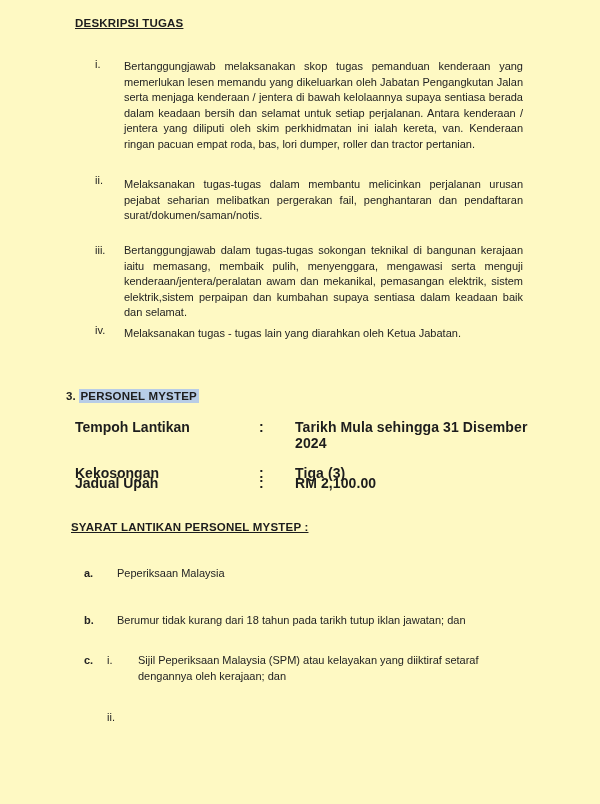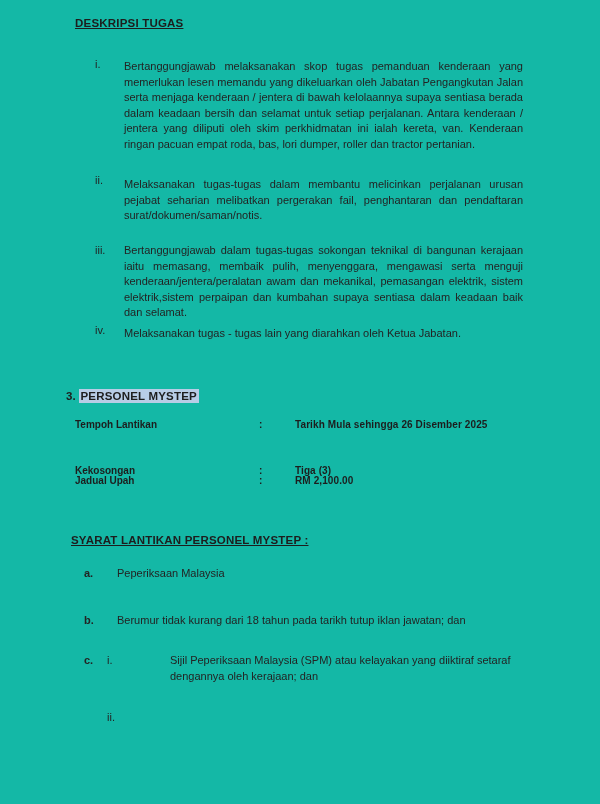--- a/index.html
+++ b/index.html
@@ -4,21 +4,21 @@
 <style>
   html, body {
     margin: 0;
     padding: 0;
     background: #ffffff;
   }
   .page {
     position: relative;
     width: 600px;
     height: 804px;
-    background: #14b8a6;
+    background: #fef9c3;
     font-family: "Liberation Sans", "DejaVu Sans", sans-serif;
     color: #232323;
     overflow: hidden;
   }
   .abs { position: absolute; }
 
   .doc-heading {
     font-size: 11.5px;
     font-weight: bold;
     text-decoration: underline;
@@ -54,21 +54,21 @@
     color: #1d1d1d;
     letter-spacing: 0.2px;
   }
   .hl {
     padding: 1px 2px 1px 1px;
   }
   .info-row {
     display: flex;
     left: 75px;
     width: 470px;
-    font-size: 10px;
+    font-size: 14px;
     font-weight: bold;
     color: #1d1d1d;
   }
   .info-label { flex: 0 0 184px; }
   .info-colon { flex: 0 0 36px; }
   .info-value { flex: 1 1 auto; letter-spacing: 0.1px; }
 
   
   .req-item {
     display: flex;
@@ -94,21 +94,20 @@
     flex: 0 0 23px;
     font-weight: bold;
   }
   .sub-list { flex: 1 1 auto; }
   .sub-item { display: flex; }
   .sub-item + .sub-item { margin-top: 19px; }
   .sub-marker { flex: 0 0 31px; }
   .sub-text {
     flex: 0 0 375px;
     max-width: 375px;
-    margin-left: 32px;
   }
   .sub-text.justify { text-align: justify; }
   .bold-inline { font-weight: bold; }
 </style>
 </head>
 <body>
 
 <div class="page">
 
   <div class="abs doc-heading" style="left:75px; top:17px;">DESKRIPSI TUGAS</div>
@@ -134,36 +133,36 @@
   </div>
 
   <div class="abs sec3-heading" style="left:66px; top:390px;">
     <span>3.</span>
     <span class="hl" style="background:#b8cde6;">PERSONEL MYSTEP</span>
   </div>
 
   <div class="abs info-row" style="top:419px;">
     <span class="info-label">Tempoh Lantikan</span>
     <span class="info-colon">:</span>
-    <span class="info-value">Tarikh Mula sehingga 26 Disember 2025</span>
+    <span class="info-value">Tarikh Mula sehingga 31 Disember 2024</span>
   </div>
 
   <div class="abs info-row" style="top:465px;">
     <span class="info-label">Kekosongan</span>
     <span class="info-colon">:</span>
     <span class="info-value">Tiga (3)</span>
   </div>
 
   <div class="abs info-row" style="top:475px;align-items:flex-end;">
     <span class="info-label">Jadual Upah</span>
     <span class="info-colon">:</span>
     <span class="info-value">RM 2,100.00</span>
   </div>
 
-  <div class="abs doc-heading" style="left:71px; top:534px;">SYARAT LANTIKAN PERSONEL MYSTEP :</div>
+  <div class="abs doc-heading" style="left:71px; top:521px;">SYARAT LANTIKAN PERSONEL MYSTEP :</div>
 
   <div class="abs req-item" style="top:566px;">
     <span class="req-marker">a.</span>
     <div class="req-text">Peperiksaan Malaysia</div>
   </div>
 
   <div class="abs req-item" style="top:613px;">
     <span class="req-marker">b.</span>
     <div class="req-text">Berumur tidak kurang dari 18 tahun pada tarikh tutup iklan jawatan;  dan</div>
   </div>

